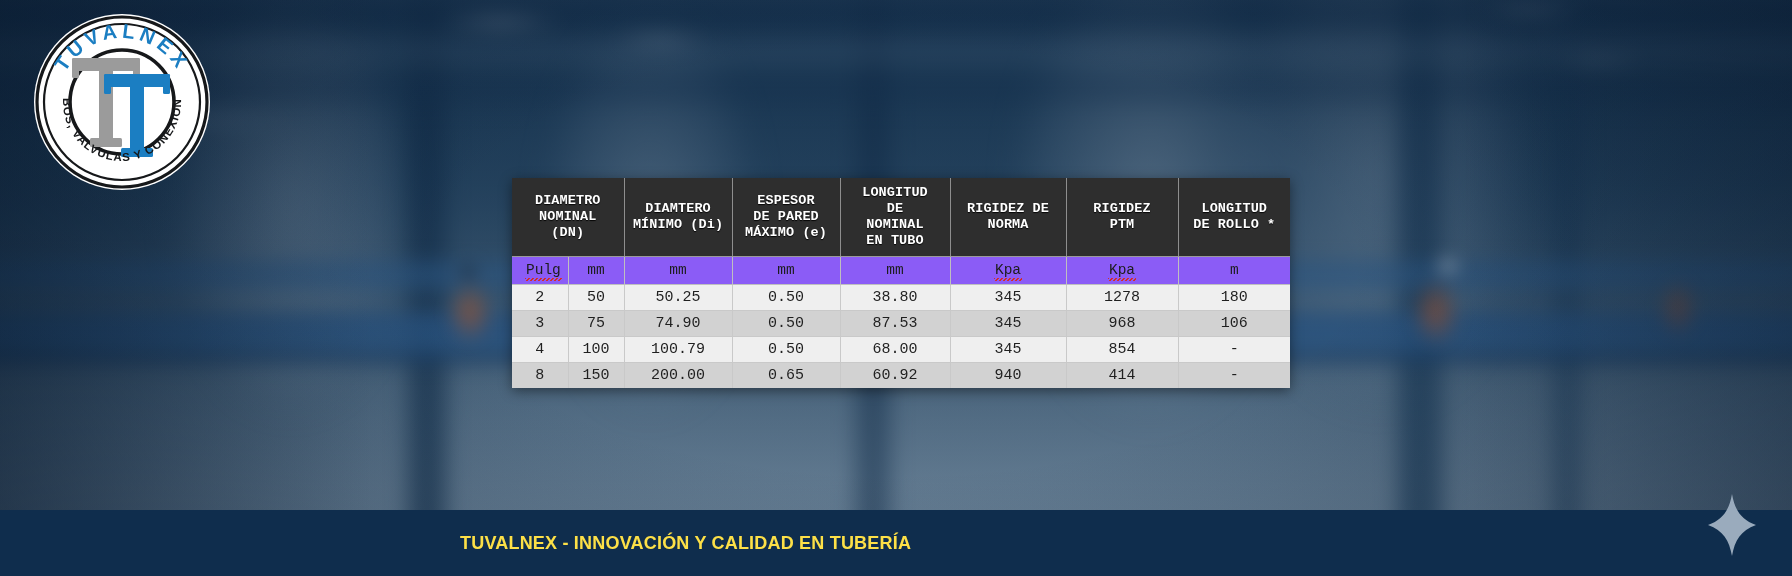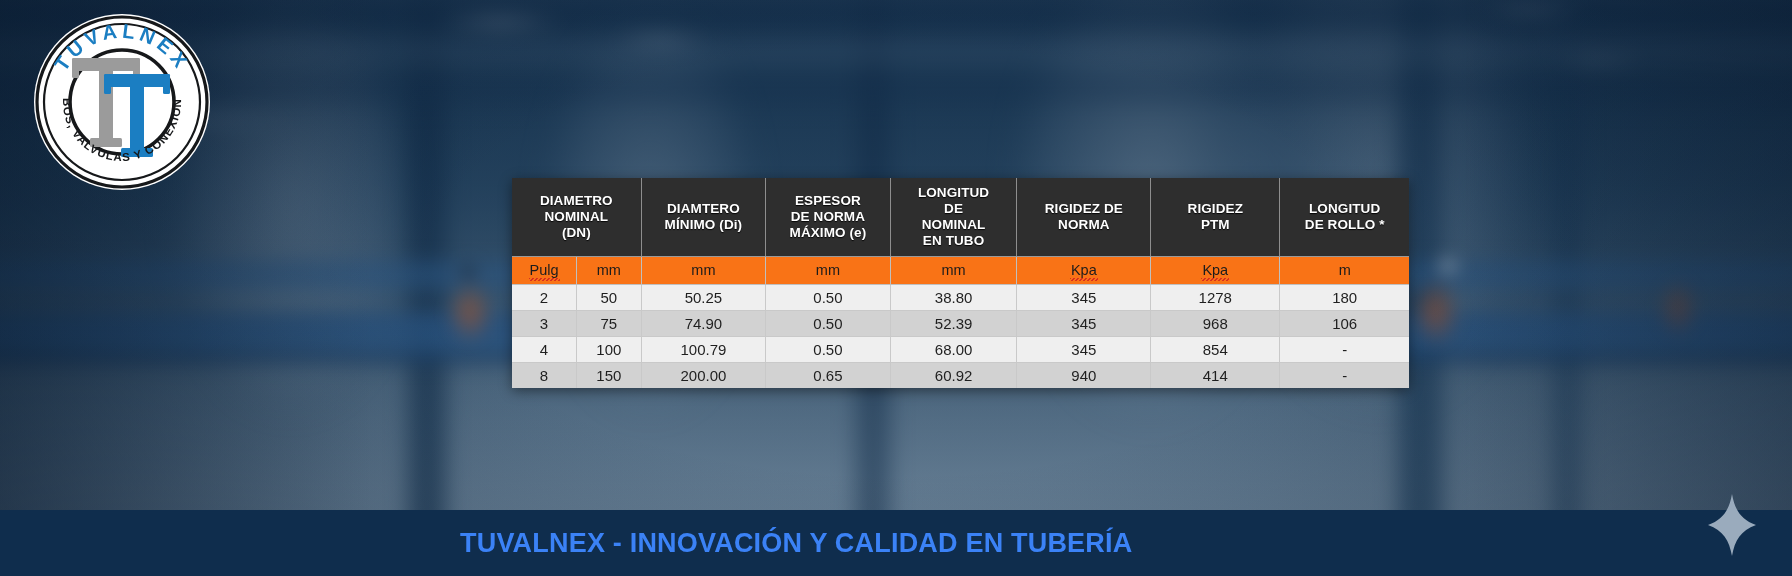--- a/index.html
+++ b/index.html
@@ -100,23 +100,24 @@
     left: 32px; top: 12px;
     width: 180px; height: 180px;
     z-index: 5;
   }
   #logo svg { display: block; width: 180px; height: 180px; }
 
   
   #spec-table-wrap {
     position: absolute;
     left: 512px; top: 178px;
-    width: 897px;
+    width: 778px;
     z-index: 6;
     box-shadow: 0 3px 12px rgba(0,0,0,.45);
+    font-family: Liberation Mono, monospace;
   }
   table.spec {
     width: 100%;
     border-collapse: collapse;
     table-layout: fixed;
     background: #efefef;
   }
   table.spec th.hcell {
     background: #2e2e2e;
     color: #ffffff;
@@ -128,21 +129,21 @@
     height: 76px;
     vertical-align: middle;
     text-align: center;
     border-right: 1px solid #8e8e8e;
     border-bottom: 1px solid #9a9a9a;
     text-shadow: 0 1px 1px rgba(0,0,0,.9);
   }
   table.spec th.hcell:last-child { border-right: none; }
 
   table.spec td.unit {
-    background: #f97316;
+    background: #8b5cf6;
     color: #1c1c1c;
     font-size: 14.5px;
     text-align: center;
     padding: 5px 14px;
     height: 27px;
     border-right: 1px solid #bfbfbf;
     border-bottom: 1px solid #bfbfbf;
     position: relative;
   }
   table.spec td.unit:last-child { border-right: none; }
@@ -200,22 +201,22 @@
     position: absolute;
     left: 0; right: 0; bottom: 0;
     height: 66px;
     background: #0f2d4d;
     z-index: 6;
     display: flex;
     align-items: center;
   }
   #banner-text {
     margin-left: 460px;
-    color: #3b82f6;
-    font-size: 27px;
+    color: #fde047;
+    font-size: 18px;
     font-weight: bold;
     letter-spacing: .2px;
     white-space: nowrap;
   }
 </style>
 </head>
 <body>
 
 <div id="stage">
 
@@ -285,21 +286,21 @@
             <span>DIAMETRO</span><br>
             <span>NOMINAL</span><br>
             <span>(DN)</span>
           </th>
           <th class="hcell">
             <span>DIAMTERO</span><br>
             <span>MÍNIMO (Di)</span>
           </th>
           <th class="hcell">
             <span>ESPESOR</span><br>
-            <span>DE NORMA</span><br>
+            <span>DE PARED</span><br>
             <span>MÁXIMO (e)</span>
           </th>
           <th class="hcell">
             <span>LONGITUD</span><br>
             <span>DE</span><br>
             <span>NOMINAL</span><br>
             <span>EN TUBO</span>
           </th>
           <th class="hcell">
             <span>RIGIDEZ DE</span><br>
@@ -334,21 +335,21 @@
           <td class="cell">38.80</td>
           <td class="cell">345</td>
           <td class="cell">1278</td>
           <td class="cell">180</td>
         </tr>
         <tr class="r-even">
           <td class="cell">3</td>
           <td class="cell">75</td>
           <td class="cell">74.90</td>
           <td class="cell">0.50</td>
-          <td class="cell">52.39</td>
+          <td class="cell">87.53</td>
           <td class="cell">345</td>
           <td class="cell">968</td>
           <td class="cell">106</td>
         </tr>
         <tr class="r-odd">
           <td class="cell">4</td>
           <td class="cell">100</td>
           <td class="cell">100.79</td>
           <td class="cell">0.50</td>
           <td class="cell">68.00</td>

